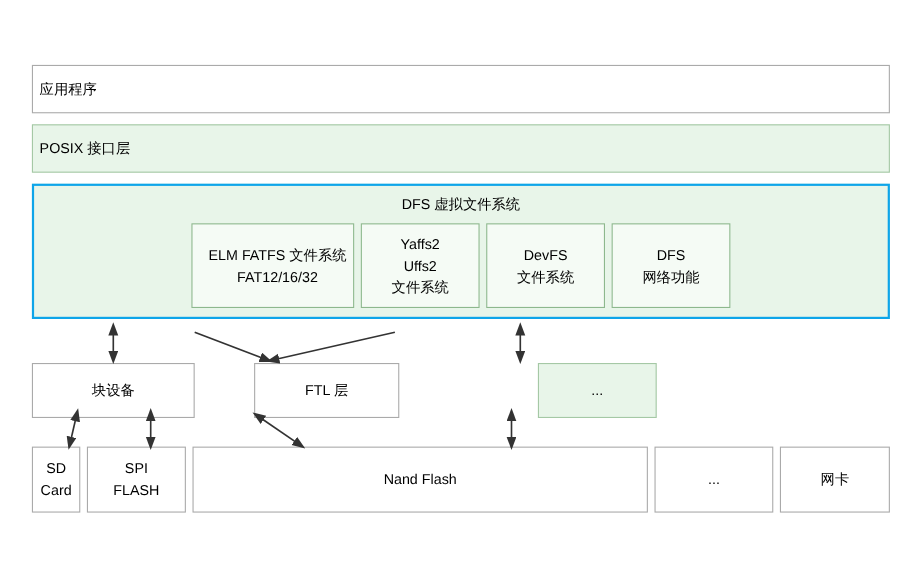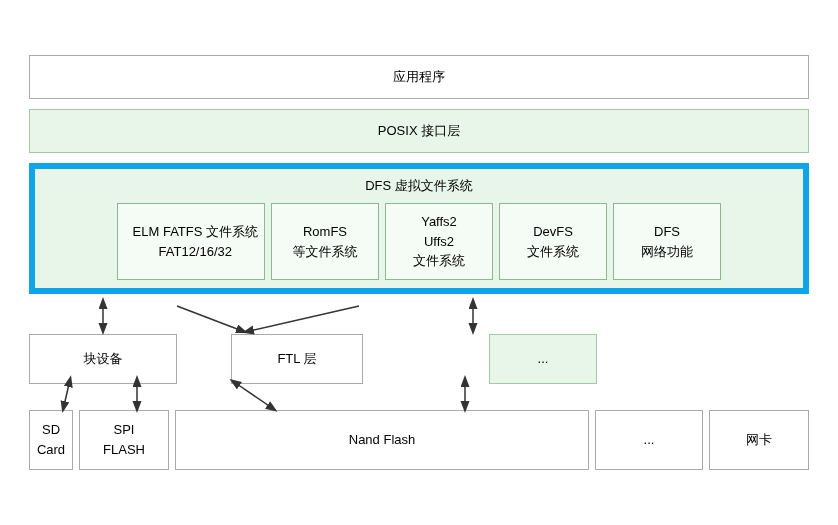--- a/index.html
+++ b/index.html
@@ -21,21 +21,21 @@
       flex-direction: column;
       gap: 10px;
     }
 
     
     .box {
       border: 1px solid #aaa;
       background: #fff;
       display: flex;
       align-items: center;
-      justify-content: center;
+      justify-content: flex-start;
       text-align: center;
       padding: 8px 6px;
     }
 
     .box-green-light {
       background: #e8f5e9;
       border: 1px solid #a5c8a5;
     }
 
     
@@ -45,21 +45,21 @@
     }
 
     
     .row-posix {
       width: 100%;
       height: 44px;
     }
 
     
     .row-dfs-outer {
-      border: 6px solid #0ea5e9;
+      border: 2px solid #0ea5e9;
       background: #e8f5e9;
       padding: 8px;
       display: flex;
       flex-direction: column;
       gap: 6px;
     }
 
     .dfs-title {
       text-align: center;
       font-size: 13px;
@@ -129,23 +129,20 @@
   <div class="box box-green-light row-posix">
     <span>POSIX 接口层</span>
   </div>
 
   <div class="row-dfs-outer">
     <div class="dfs-title">DFS 虚拟文件系统</div>
     <div class="dfs-inner-row">
       <div class="dfs-cell dfs-c1">
         <span>ELM FATFS 文件系统<br>FAT12/16/32</span>
       </div>
-      <div class="dfs-cell dfs-c2">
-        <span>RomFS<br>等文件系统</span>
-      </div>
       <div class="dfs-cell dfs-c3">
         <span>Yaffs2<br>Uffs2<br>文件系统</span>
       </div>
       <div class="dfs-cell dfs-c4">
         <span>DevFS<br>文件系统</span>
       </div>
       <div class="dfs-cell dfs-c5">
         <span>DFS<br>网络功能</span>
       </div>
     </div>

